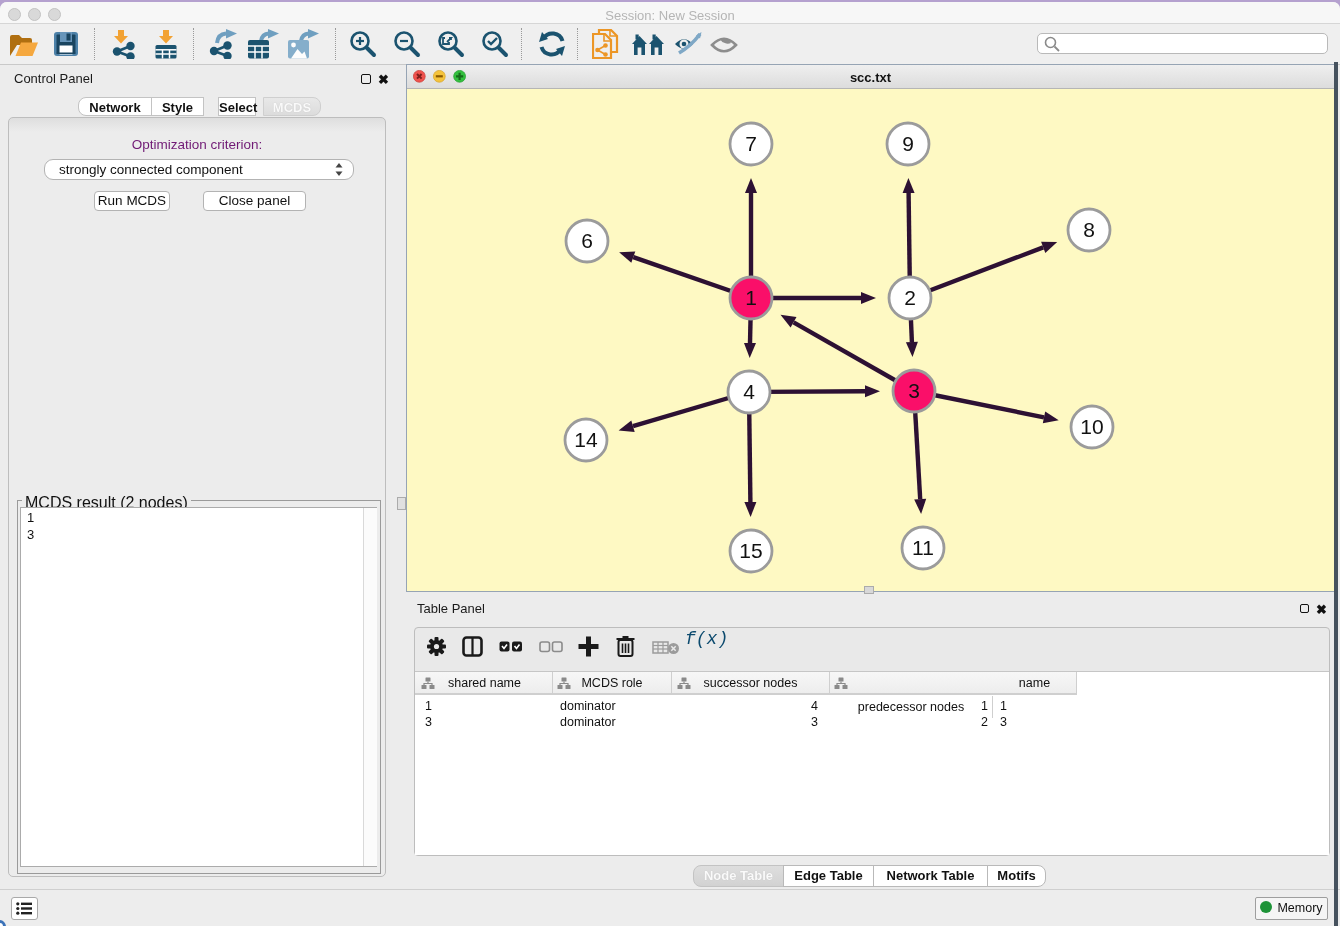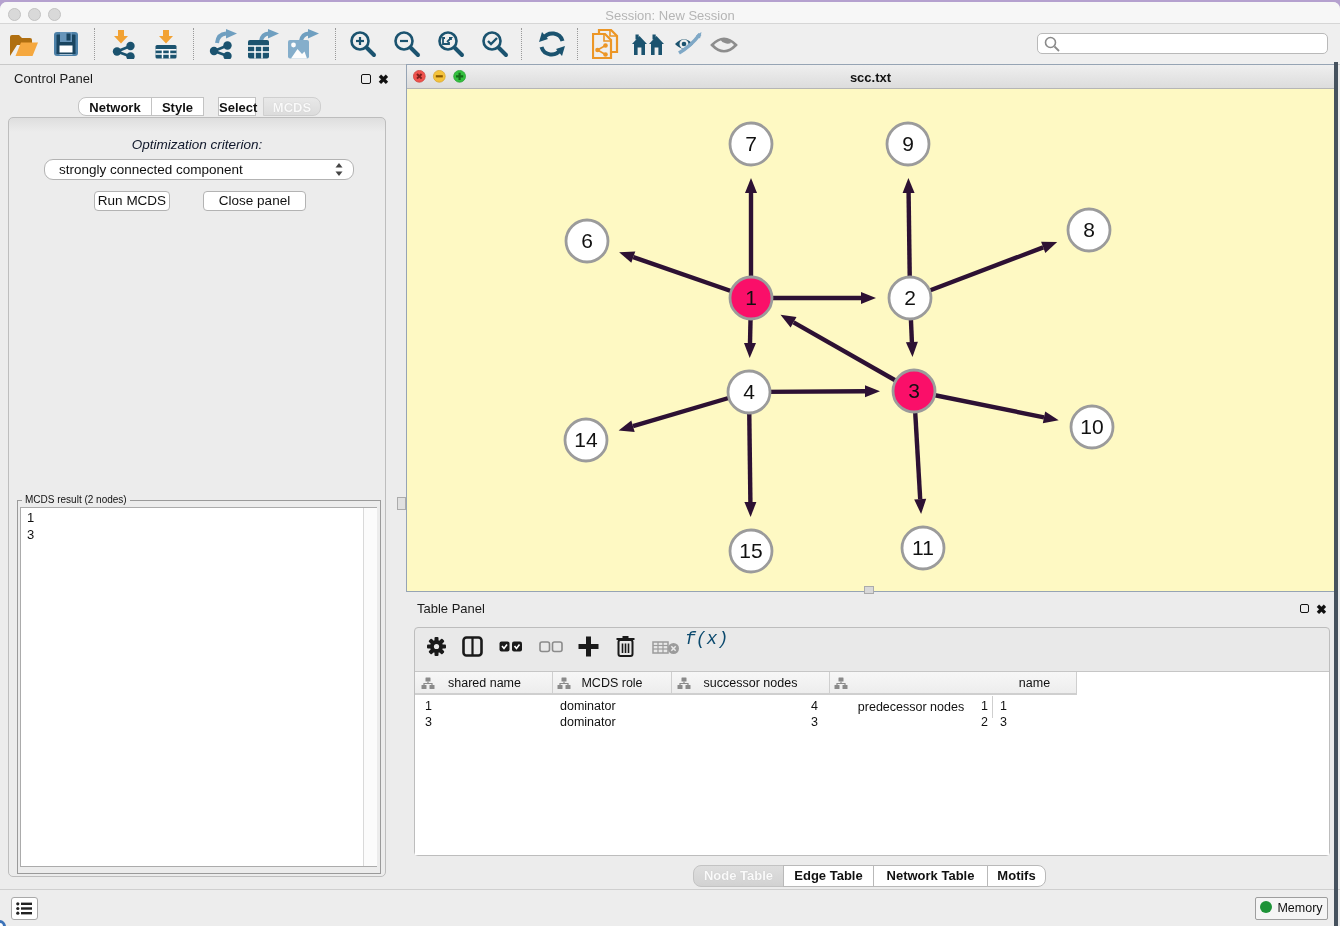--- a/index.html
+++ b/index.html
@@ -15,27 +15,27 @@
 .sep{position:absolute;top:4px;height:32px;width:0;border-left:1px dotted #9a9a9a;}
 .ticon{position:absolute;top:3px;}
 #searchbox{left:1037px;top:9px;width:289px;height:19px;background:#fff;border:1px solid #b9b9b9;border-radius:5px;}
 
 #cp-title{left:14px;top:71px;font-size:13px;color:#1a1a1a;}
 .fico{position:absolute;font-size:12px;color:#111;}
 .tab{position:absolute;top:97px;height:19px;background:#fff;border:1px solid #c3c3c3;box-sizing:border-box;
   font-size:13px;font-weight:bold;color:#111;text-align:center;line-height:19px;}
 #cpbox{left:8px;top:117px;width:378px;height:760px;background:linear-gradient(#dedede,#ececec 14px);
   border:1px solid #bdbdbd;border-radius:5px;box-sizing:border-box;}
-#optlbl{left:8px;top:137px;width:378px;text-align:center;font-size:13.5px;color:#0f172a;font-style:italic;}
+#optlbl{left:8px;top:137px;width:378px;text-align:center;font-size:13.5px;color:#701a75;}
 #combo{left:44px;top:159px;width:310px;height:21px;background:#fff;border:1px solid #b3b3b3;border-radius:9px;
   box-sizing:border-box;font-size:13.5px;color:#111;line-height:19px;padding-left:14px;}
 .btn{position:absolute;height:20px;background:#fff;border:1px solid #b3b3b3;border-radius:4px;box-sizing:border-box;
   font-size:13.5px;color:#111;text-align:center;line-height:18px;}
 #fieldset{left:17px;top:500px;width:364px;height:374px;border:1px solid #9a9a9a;box-sizing:border-box;}
-#legend{left:22px;top:494px;background:#ececec;padding:0 3px;font-size:10px;color:#111;}
+#legend{left:22px;top:494px;background:#ececec;padding:0 3px;font-size:16px;color:#111;}
 #mcdsarea{left:20px;top:507px;width:357px;height:360px;background:#fff;border:1px solid #ababab;box-sizing:border-box;
   font-size:13px;color:#111;line-height:16.5px;padding:2px 0 0 6px;}
 #mcdsscroll{left:363px;top:508px;width:13px;height:358px;background:#fbfbfb;border-left:1px solid #d9d9d9;}
 
 #netwin{left:406px;top:64px;width:929px;height:528px;border:1px solid #96a4b4;box-sizing:border-box;background:#fef9c3;}
 #nettitle{left:0;top:0;width:927px;height:24px;background:linear-gradient(#efefef,#dcdcdc);
   border-bottom:1px solid #b5b5b5;box-sizing:border-box;}
 #netname{position:absolute;left:0;top:5px;width:927px;text-align:center;font-size:13px;color:#111;font-weight:bold;}
 
 #tp-title{left:417px;top:601px;font-size:13px;color:#1a1a1a;}

